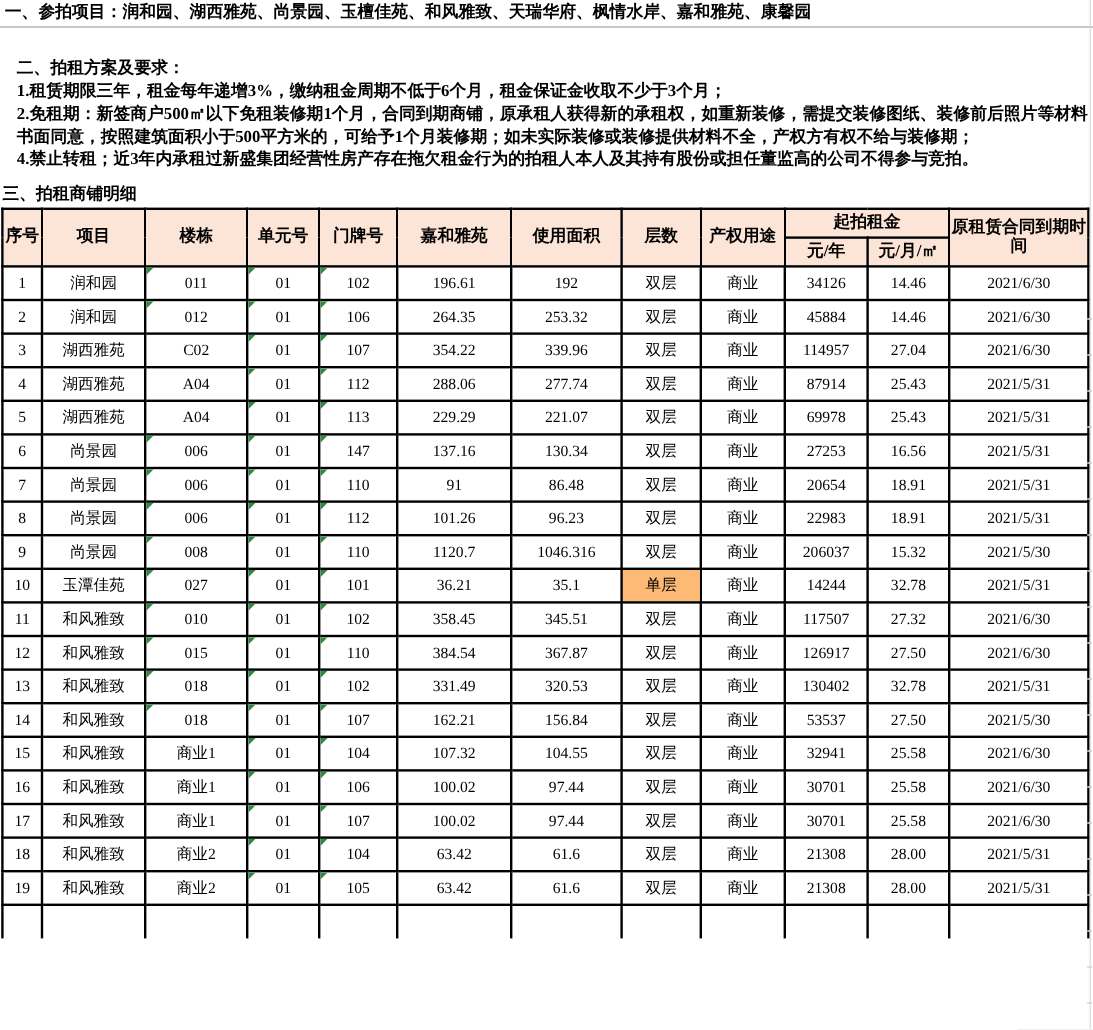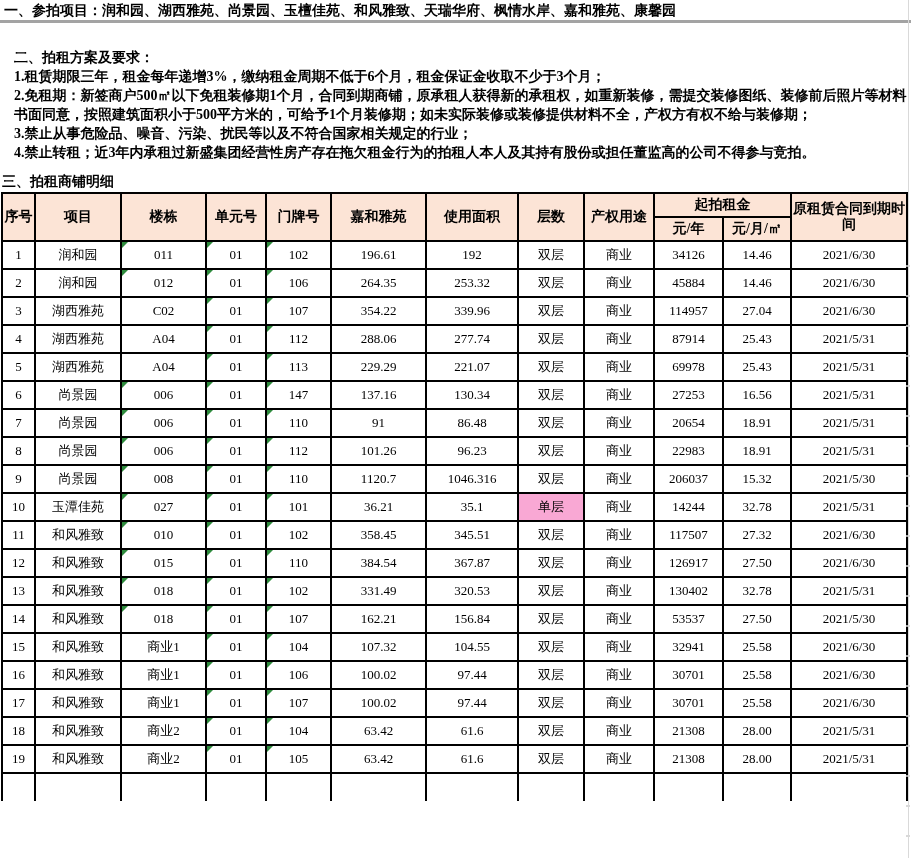--- a/index.html
+++ b/index.html
@@ -16,21 +16,21 @@
     height:46px;
     display:flex; align-items:center; justify-content:center;
     font-size:25px; font-weight:bold;
     border-bottom:1px solid #c9c9c9;
     letter-spacing:1px;
   }
   .projects-row {
     height:23px; line-height:22px;
     padding-left:4px;
     font-size:14px; font-weight:bold;
-    border-bottom:3px solid #a3a3a3;
+    border-bottom:1px solid #a3a3a3;
     white-space:nowrap;
   }
   .spacer-a { height:25px; }
   .requirements { padding-left:14px; }
   .requirements .line {
     font-size:14px; font-weight:bold;
     line-height:19px; white-space:nowrap;
   }
   .spacer-b { height:11px; }
   .detail-title {
@@ -62,21 +62,21 @@
     font-size:13px; font-weight:normal;
     height:28px;
   }
   td.has-tri::before {
     content:"";
     position:absolute; top:0; left:0;
     width:0; height:0;
     border-top:6px solid #2e8b3d;
     border-right:6px solid transparent;
   }
-  td.hl-green { background:#f9a8d4; }
+  td.hl-green { background:#fdba74; }
   tr.partial-row td { border-bottom:none; }
   .right-gridline {
     position:absolute; top:0; left:908px;
     width:1px; height:858px;
     background:#d9d9d9;
   }
   .right-gutter-stubs {
     position:absolute; top:237px; left:906px; width:4px; height:621px;
     background:repeating-linear-gradient(to bottom, transparent 0 28px, #cfcfcf 28px 30px);
     opacity:.8;
@@ -90,21 +90,20 @@
 
   <div class="projects-row">一、参拍项目：润和园、湖西雅苑、尚景园、玉檀佳苑、和风雅致、天瑞华府、枫情水岸、嘉和雅苑、康馨园</div>
 
   <div class="spacer-a"></div>
 
   <div class="requirements">
     <div class="line">二、拍租方案及要求：</div>
     <div class="line">1.租赁期限三年，租金每年递增3%，缴纳租金周期不低于6个月，租金保证金收取不少于3个月；</div>
     <div class="line">2.免租期：新签商户500㎡以下免租装修期1个月，合同到期商铺，原承租人获得新的承租权，如重新装修，需提交装修图纸、装修前后照片等材料，经产权方</div>
     <div class="line">书面同意，按照建筑面积小于500平方米的，可给予1个月装修期；如未实际装修或装修提供材料不全，产权方有权不给与装修期；</div>
-    <div class="line">3.禁止从事危险品、噪音、污染、扰民等以及不符合国家相关规定的行业；</div>
     <div class="line">4.禁止转租；近3年内承租过新盛集团经营性房产存在拖欠租金行为的拍租人本人及其持有股份或担任董监高的公司不得参与竞拍。</div>
   </div>
 
   <div class="spacer-b"></div>
 
   <div class="detail-title">三、拍租商铺明细</div>
 
   <table class="rent-table">
     <colgroup>
       <col style="width:33px">

